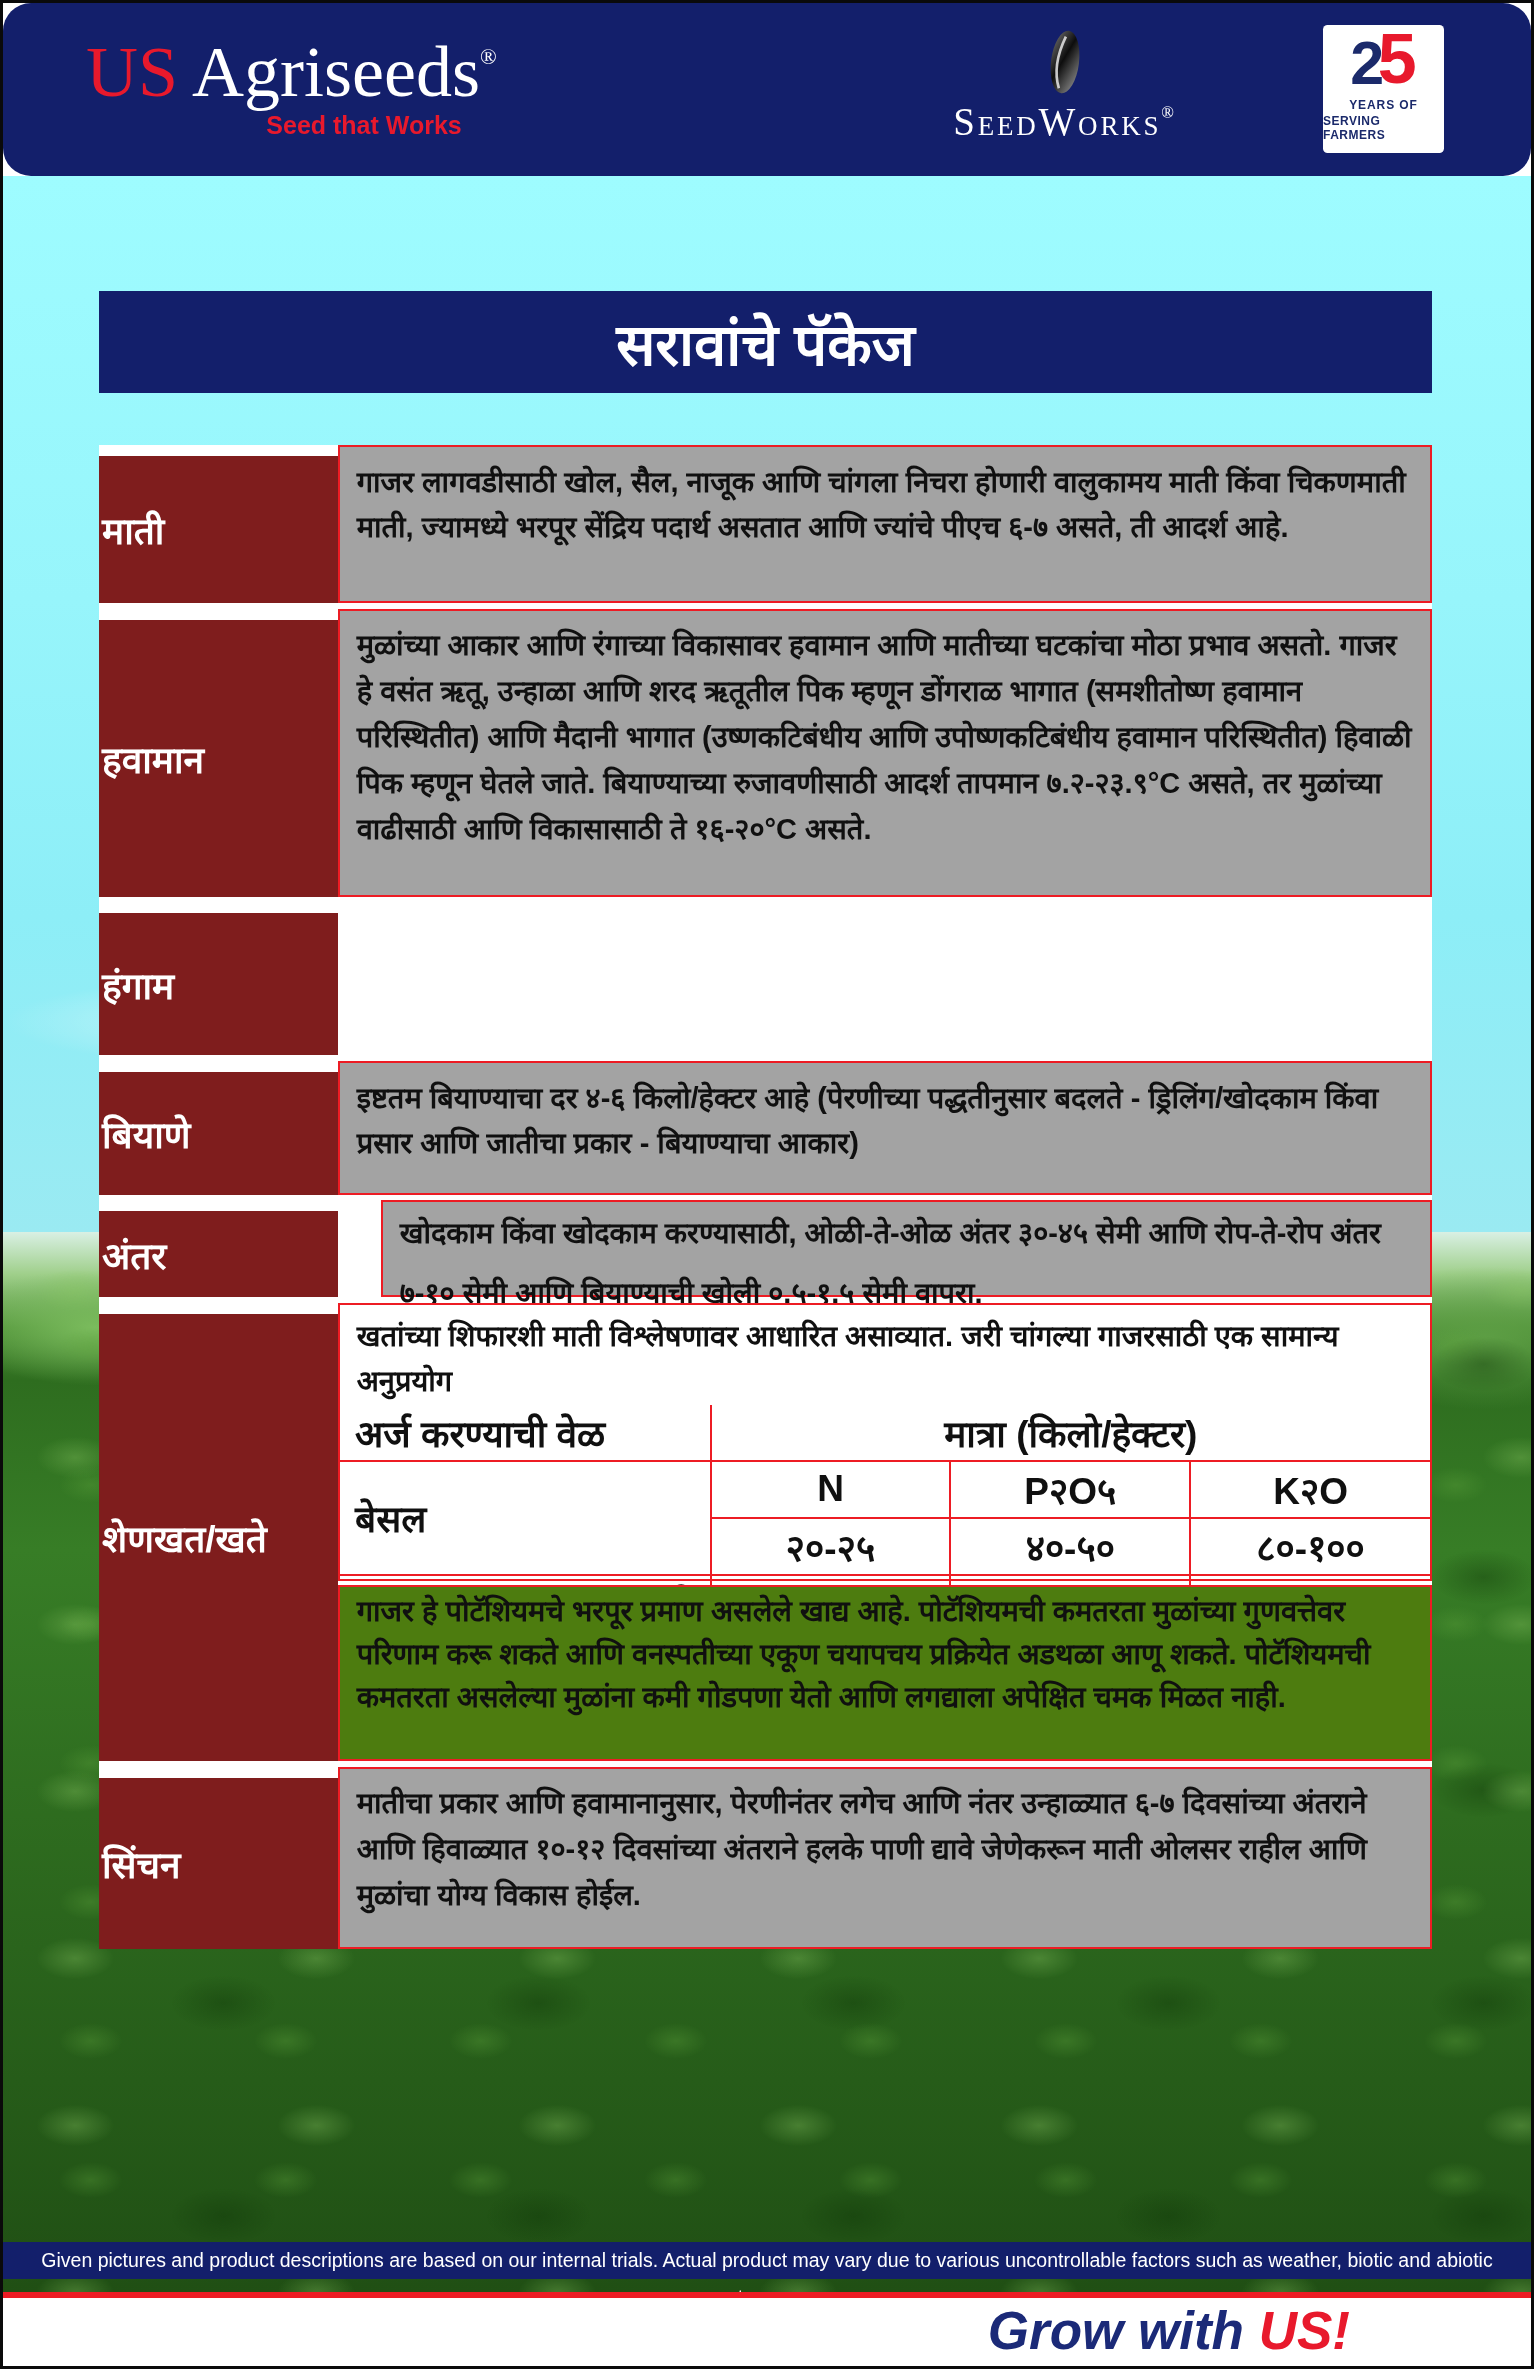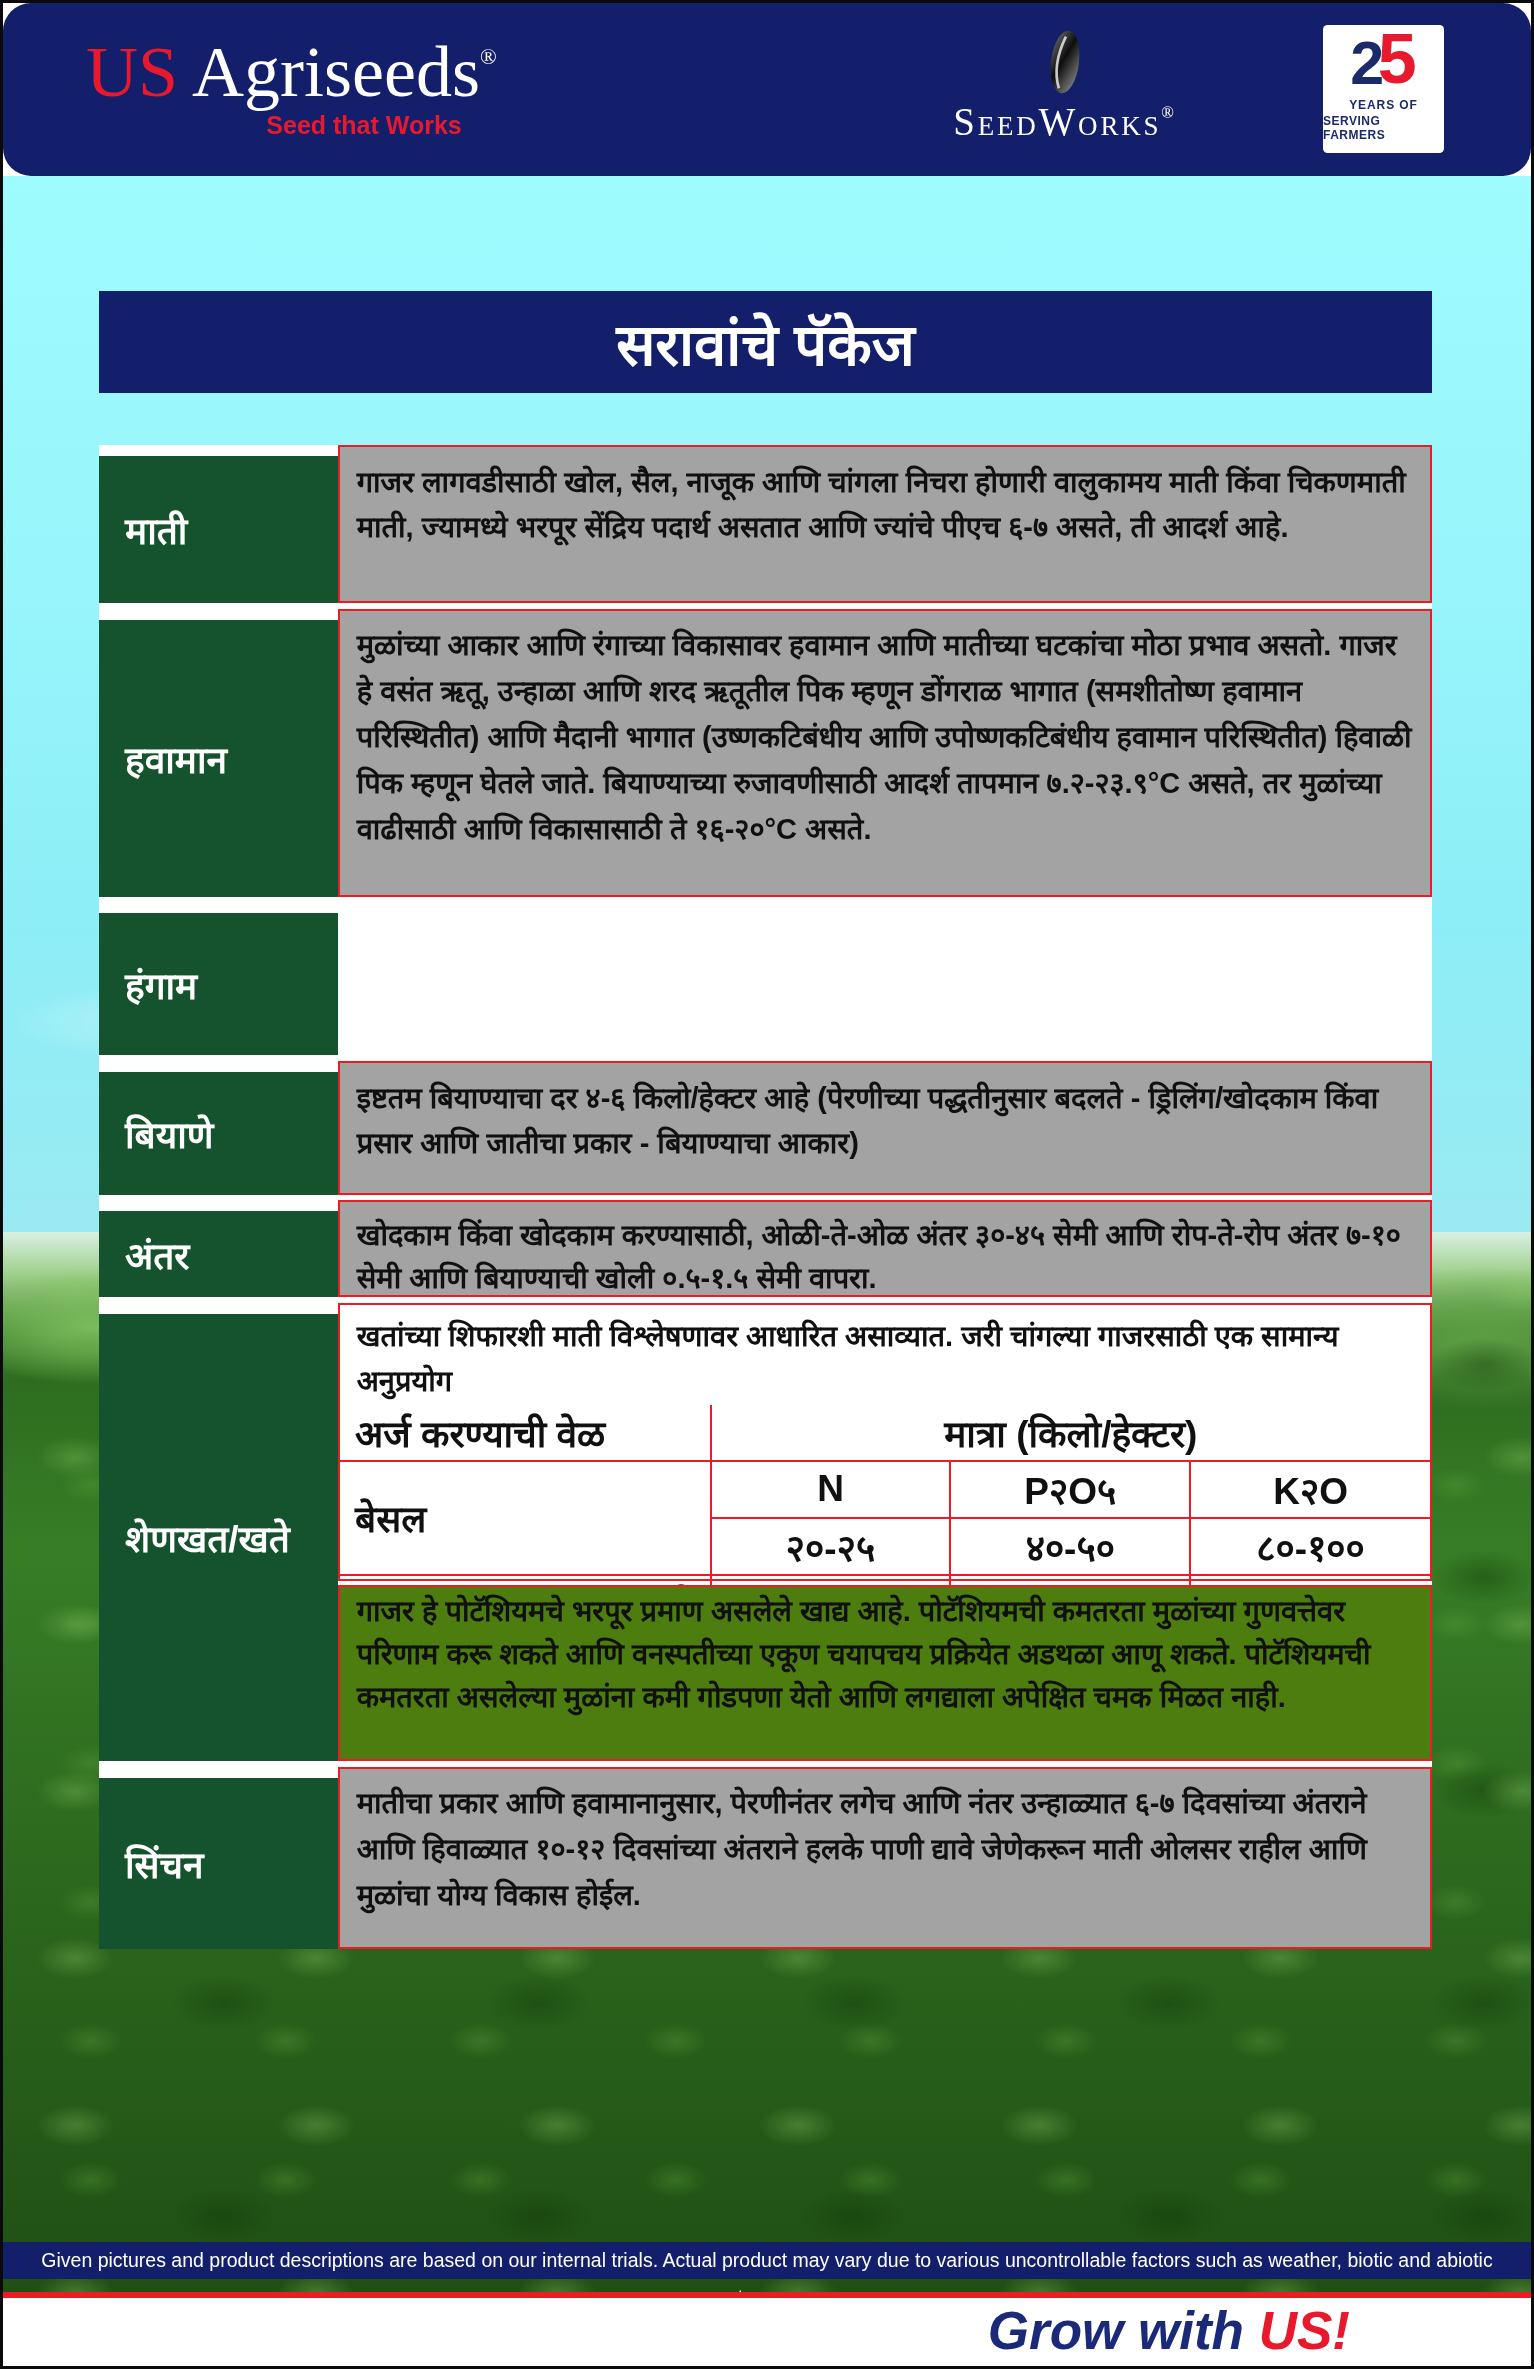--- a/index.html
+++ b/index.html
@@ -53,31 +53,31 @@
 
   
   .title-banner { position:absolute; left:96px; top:288px; width:1333px; height:102px;
     background:#131f6b; display:flex; align-items:center; justify-content:center; }
   .title-text { color:#ffffff; font-size:58px; font-weight:bold; }
 
   
   .ptable { position:absolute; left:96px; top:442px; width:1333px; background:#ffffff; }
   .prow { display:flex; margin-bottom:5.6px; }
   .prow:last-child { margin-bottom:0; }
-  .row-label { width:239px; flex:0 0 239px; background:#14532d; color:#ffffff;
+  .row-label { width:239px; flex:0 0 239px; background:#7f1d1d; color:#ffffff;
     font-size:37px; font-weight:bold; display:flex; align-items:center;
-    padding-left:26px; box-sizing:border-box;margin-top:11px; }
+    padding-left:3px; box-sizing:border-box;margin-top:11px; }
   .row-content { flex:1; background:#a3a3a3; border:2.8px solid #ed1c24; box-sizing:border-box;
     color:#101010; font-weight:bold; font-size:29px; line-height:45px;
     padding:13px 13px 5.6px 16.7px; }
   .r0 { height:158px; } .r1 { height:288px; } .r2 { height:153px; }
   .r3 { height:134px; } .r4 { height:97px; } .r5 { height:458px; } .r6 { height:182px; }
   .r1 .row-content { padding-top:11px; line-height:46px; }
   .r2 .row-content { padding-top:15px; line-height:48px; }
-  .r4 .row-content { padding-top:12px; line-height:43px; }
+  .r4 .row-content { padding-top:1px; line-height:60px;margin-left:43px; }
   .r6 .row-content { padding-top:11px; line-height:46px; }
 
   .fert-wrap { flex:1; display:flex; flex-direction:column; }
   .fert-box1 { border:2.8px solid #ed1c24; box-sizing:border-box; height:278px; background:#fff; }
   .fert-intro { padding:9.3px 13px 0 16.7px; color:#101010; font-weight:bold; font-size:29px; line-height:45px; height:91px; }
   .fert-table { width:100%; border-collapse:collapse; border-style:hidden; table-layout:fixed; }
   .fert-table td { border:2.8px solid #ed1c24; font-weight:bold; font-size:37px; color:#101010;
     text-align:center; padding:1.9px 5.6px; }
   .fert-table td.tcol { text-align:left; padding-left:15px; }
   .col-time { width:34%; }

